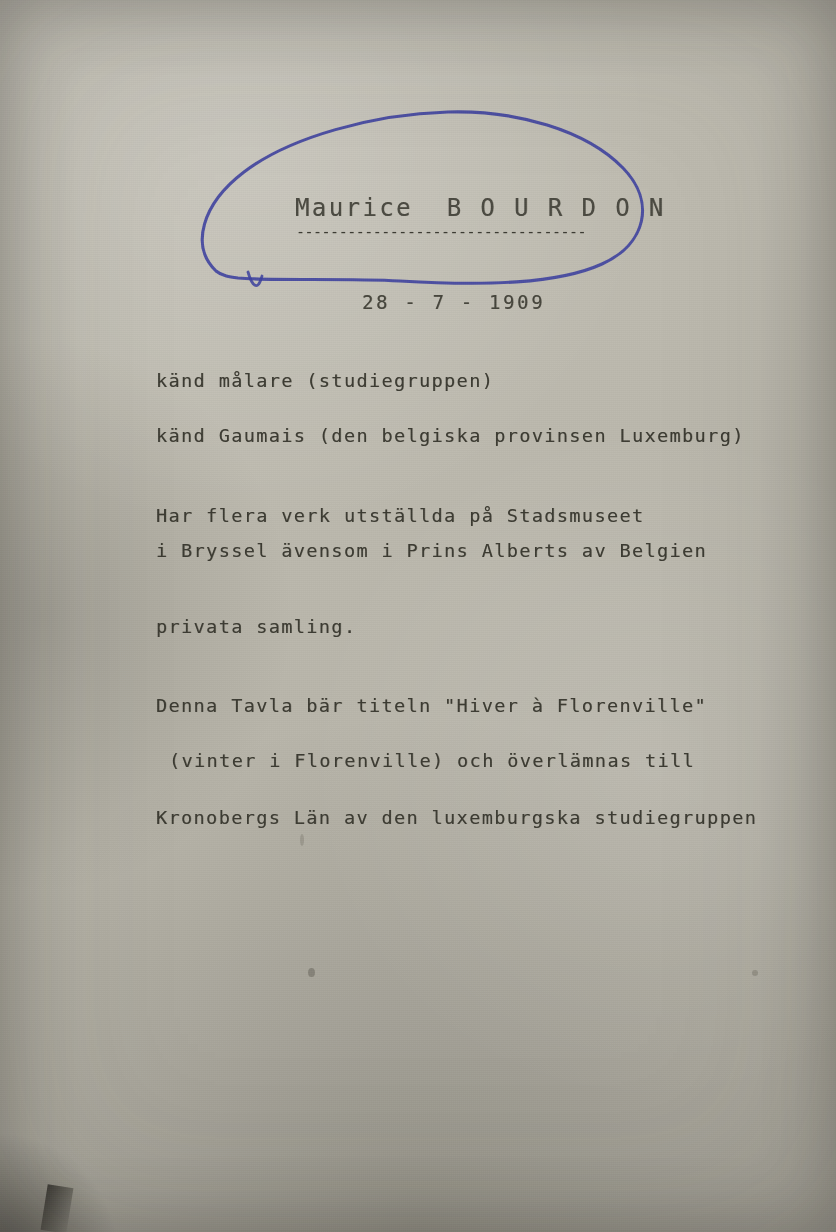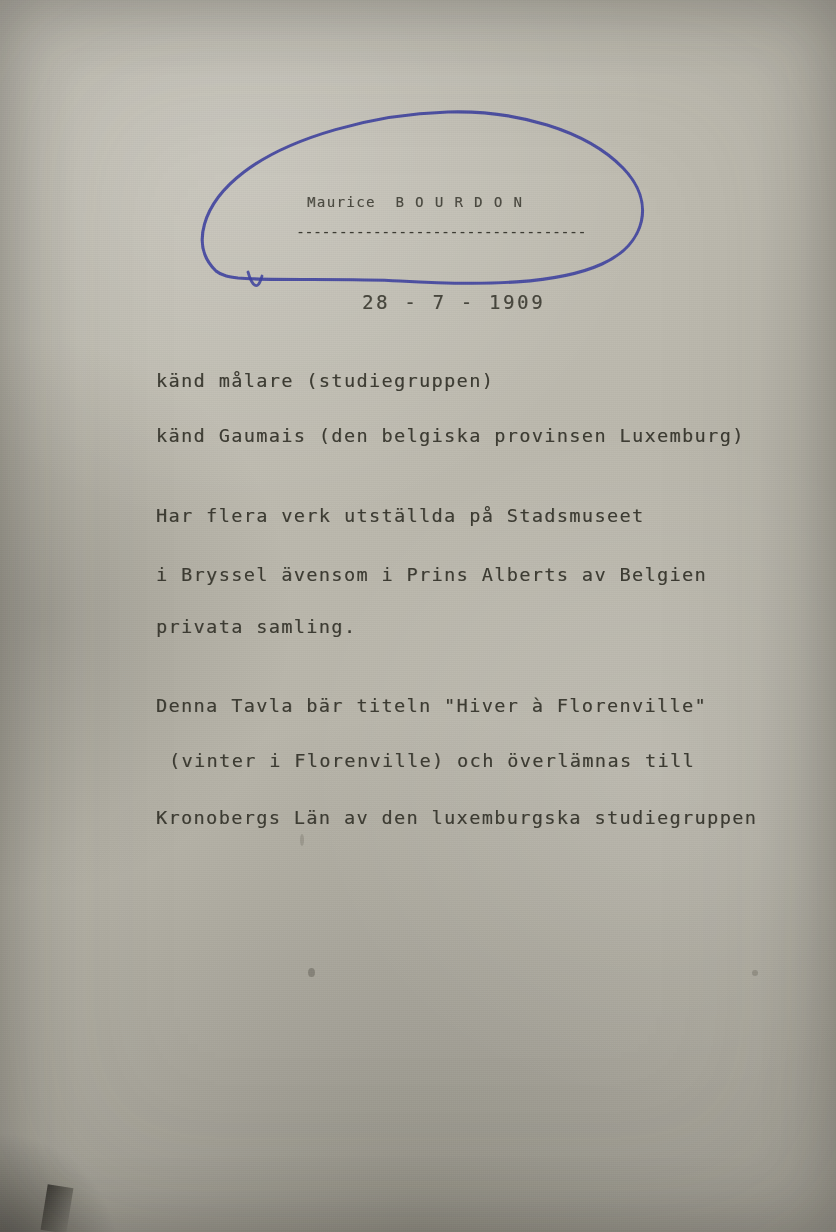--- a/index.html
+++ b/index.html
@@ -55,24 +55,23 @@
     color: #39382f;
     font-family: "DejaVu Sans Mono", monospace;
     white-space: pre;
     letter-spacing: 0.06em;
     text-shadow: 0.4px 0.3px 0 rgba(70,68,58,0.45);
   }
 
   #title {
     left: 295px;
     top: 194px;
-    font-size: 14px;
+    font-size: 24px;
     letter-spacing: 0.10em;
     color: #4a4940;
-    margin-left: 12px;
   }
 
   
   #title-rule {
     position: absolute;
     left: 296px;
     top: 228px;
     width: 295px;
     height: 8px;
     overflow: hidden;
@@ -156,21 +155,21 @@
 
   <div class="typed" id="title">Maurice  B O U R D O N</div>
   <div id="title-rule">----------------------------------</div>
 
   <div class="typed" id="birthdate">28 - 7 - 1909</div>
 
   <div class="typed body-line" style="left:156px; top:370px;">känd målare (studiegruppen)</div>
   <div class="typed body-line" style="left:156px; top:425px;">känd Gaumais (den belgiska provinsen Luxemburg)</div>
 
   <div class="typed body-line" style="left:156px; top:505px;text-align:right;">Har flera verk utställda på Stadsmuseet</div>
-  <div class="typed body-line" style="left:156px; top:564px;">i Bryssel ävensom i Prins Alberts av Belgien</div>
+  <div class="typed body-line" style="left:156px; top:540px;">i Bryssel ävensom i Prins Alberts av Belgien</div>
   <div class="typed body-line" style="left:156px; top:616px;">privata samling.</div>
 
   <div class="typed body-line" style="left:156px; top:695px;">Denna Tavla bär titeln "Hiver à Florenville"</div>
   <div class="typed body-line" style="left:169px; top:750px;">(vinter i Florenville) och överlämnas till</div>
   <div class="typed body-line" style="left:156px; top:807px;">Kronobergs Län av den luxemburgska studiegruppen</div>
 
   <div class="spot" style="left:308px; top:968px; width:7px; height:9px; background:rgba(70,66,56,0.35);"></div>
   <div class="spot" style="left:752px; top:970px; width:6px; height:6px; background:rgba(70,66,56,0.25);"></div>
   <div class="spot" style="left:300px; top:834px; width:4px; height:12px; background:rgba(70,66,56,0.20);"></div>
 

